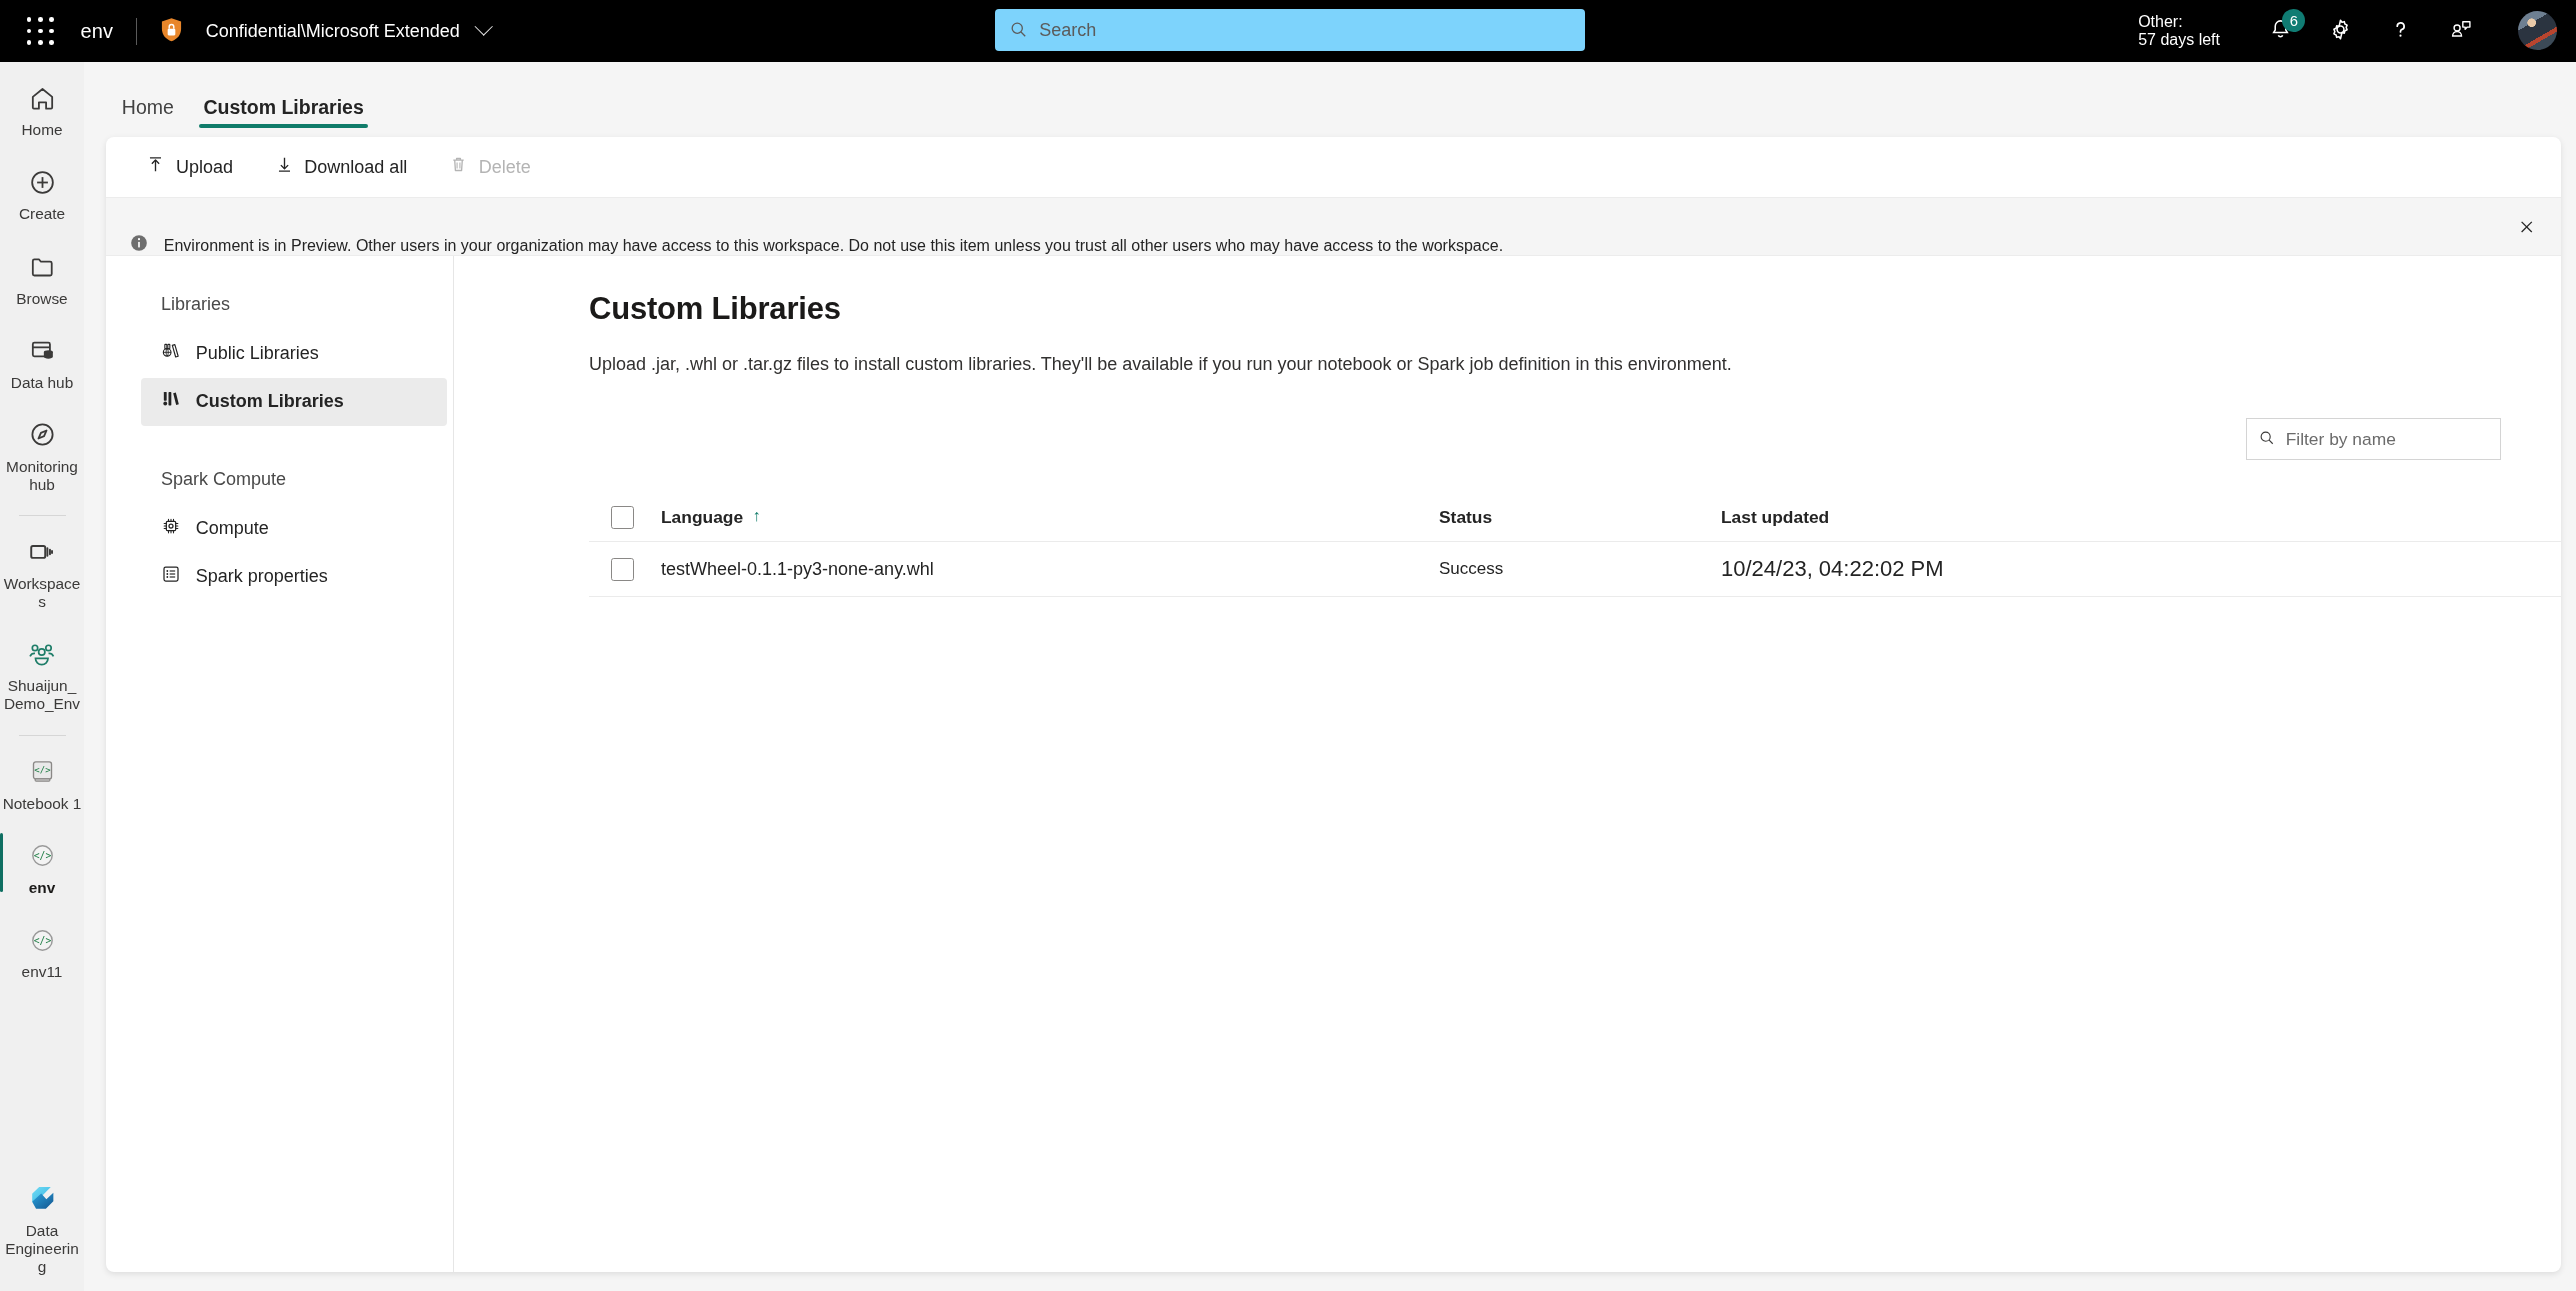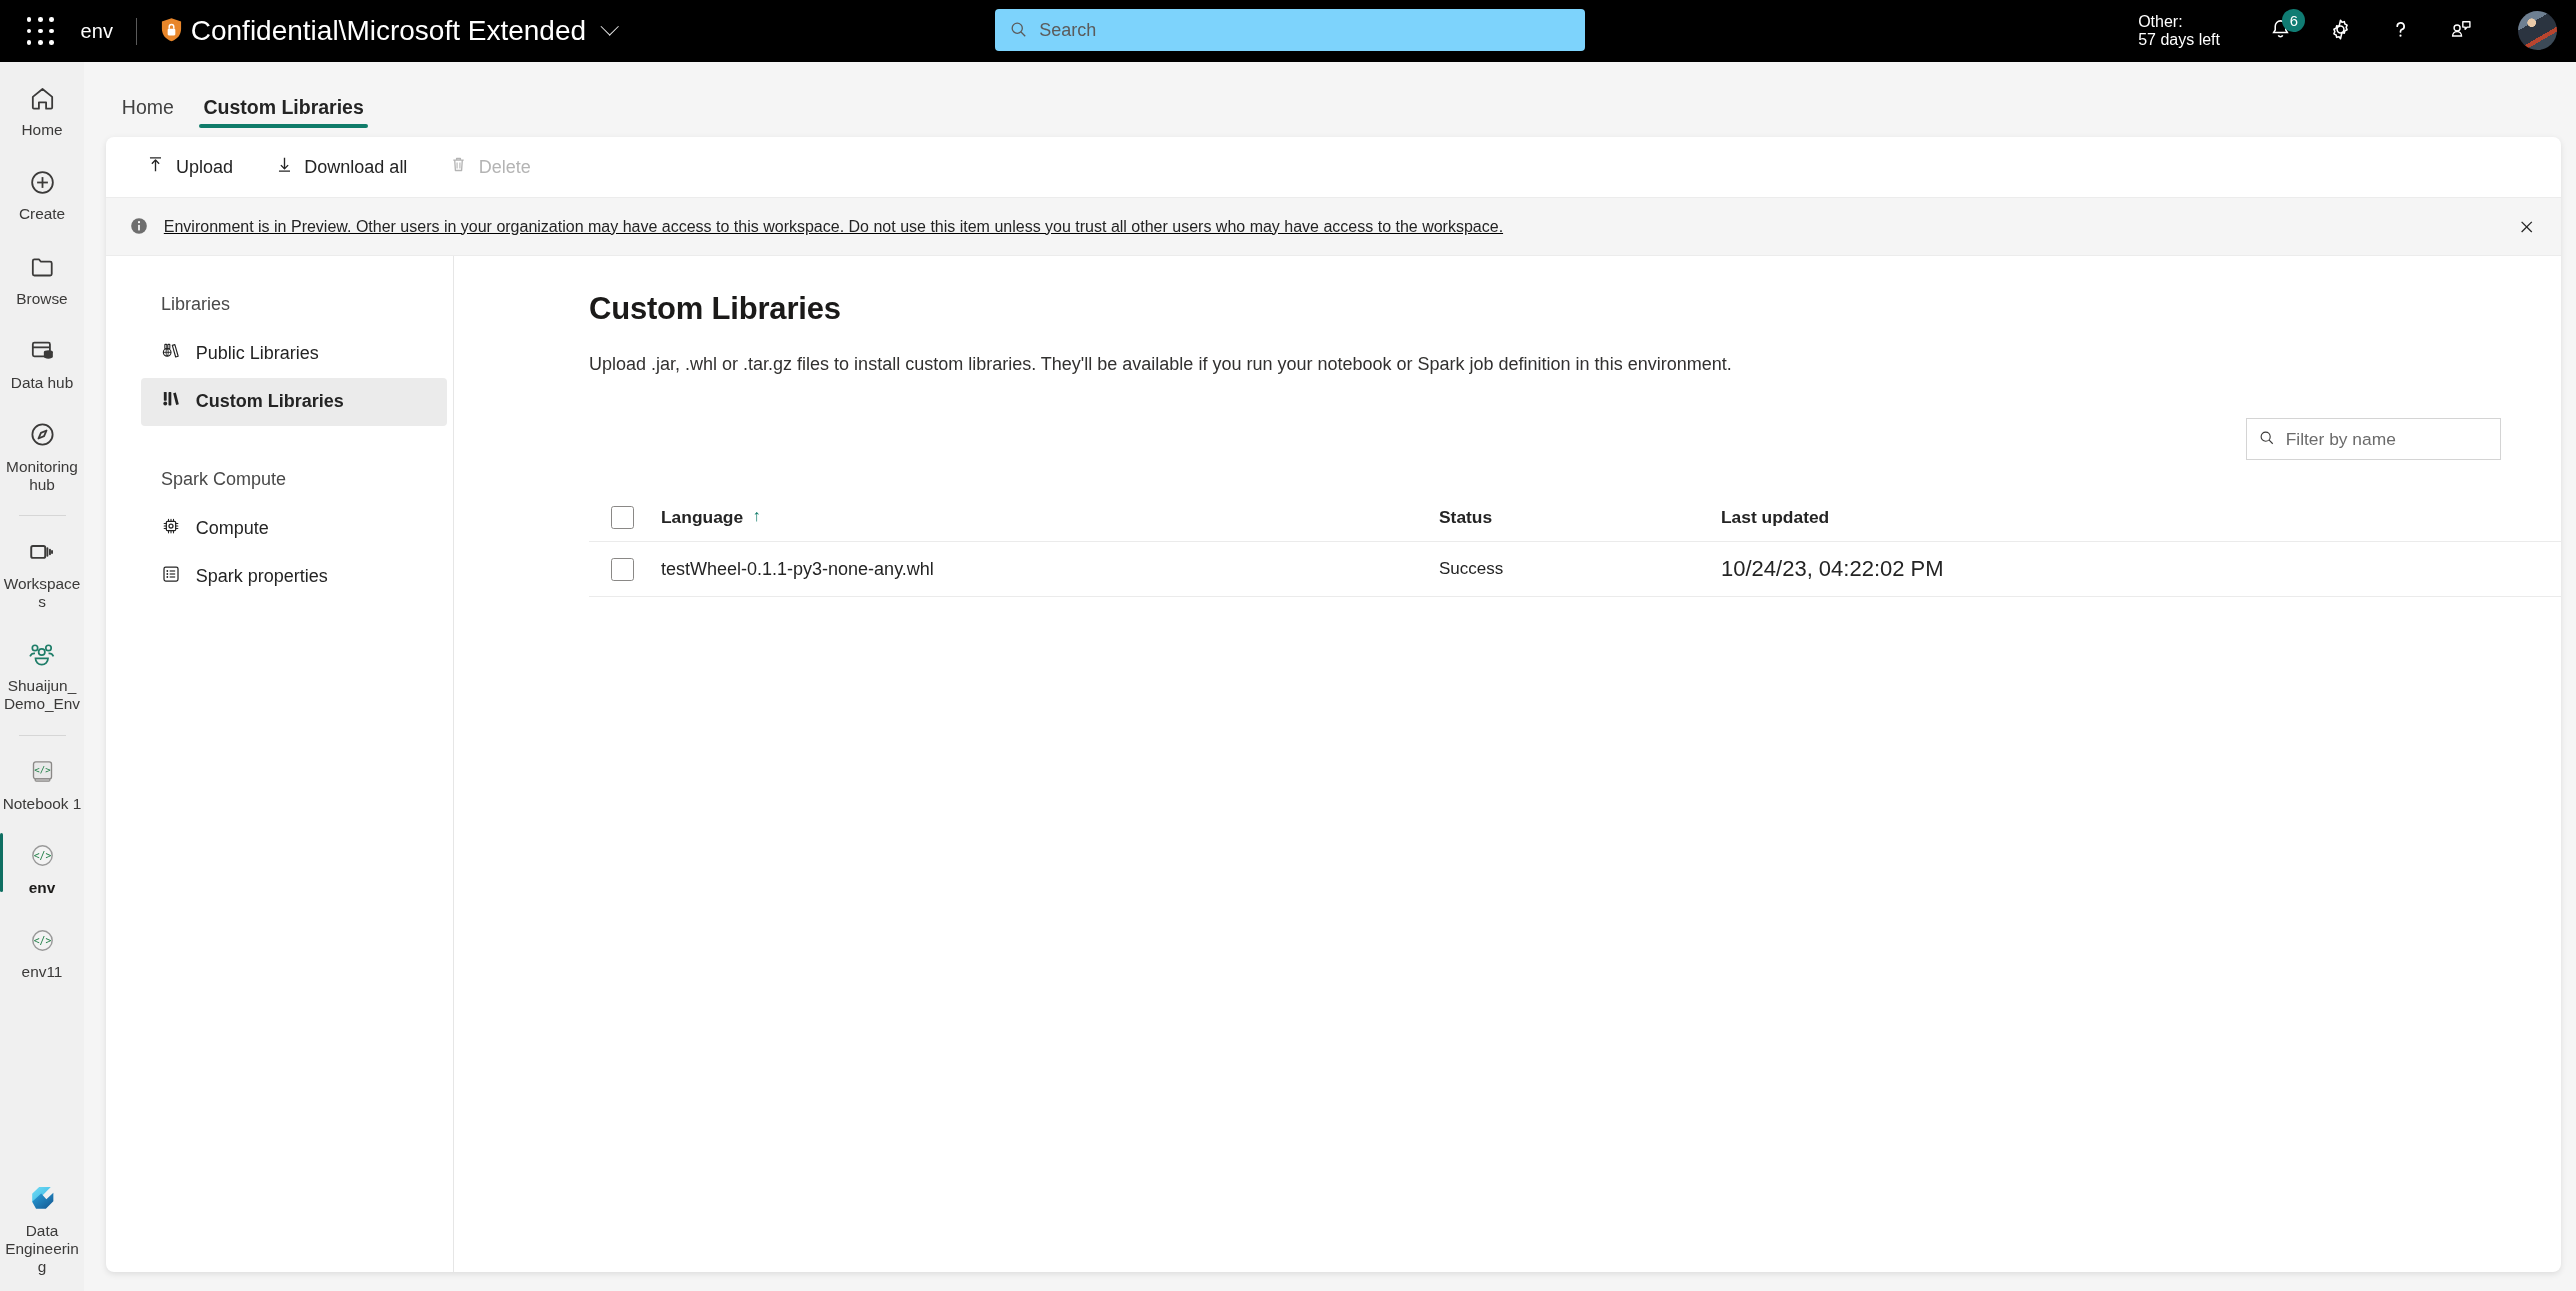--- a/index.html
+++ b/index.html
@@ -24,21 +24,21 @@
     align-content: center; justify-items: center; align-items: center;
     cursor: pointer;
   }
   .waffle i { width: 4.7px; height: 4.7px; border-radius: 50%; background: #ffffff; display: block; }
   .app-name {
     color: #ffffff; font-size: 20px; margin-left: 25.5px; letter-spacing: 0.1px;
   }
   .vdiv { width: 0.7px; height: 27px; background: #5a5a5a; margin: 0 23px; }
   .shield-wrap { display: flex; align-items: center; }
   .label-classification {
-    color: #ffffff; font-size: 28px; margin-left: 8px; white-space: nowrap;
+    color: #ffffff; font-size: 18px; margin-left: 23px; white-space: nowrap;
   }
   .chev-down {
     margin-left: 17.4px; width: 13.4px; height: 13.4px;
     border-right: 1.7px solid #e8e8e8; border-bottom: 1.7px solid #e8e8e8;
     transform: rotate(45deg) translate(-2.7px,-2.7px);
     cursor: pointer;
   }
   .searchbox {
     position: absolute; left: 995px; top: 9.4px;
     width: 590px; height: 42px; background: #7dd3fc; border-radius: 4px;
@@ -122,22 +122,22 @@
   }
   .tb-btn {
     display: flex; align-items: center; gap: 10.7px;
     padding: 8px 14.8px; border-radius: 4px; cursor: pointer;
     font-size: 18px; color: #242424;
   }
   .tb-btn.disabled { color: #b4b4b4; cursor: default; }
 
   .banner {
     position: absolute; left: 0; top: 60px; width: 2455px; height: 59px;
-    background: #f5f5f5; display: flex; align-items: center; padding: 0 23px;
-    border-top: 0.7px solid #ececec; border-bottom: 0.7px solid #ececec; text-decoration: underline;
+    background: #f5f5f5; display: flex; align-items: flex-end; padding: 0 23px;
+    border-top: 0.7px solid #ececec; border-bottom: 0.7px solid #ececec;
   }
   .banner .bi { margin-right: 14.8px; }
   .banner .btxt { font-size: 16px; color: #242424; }
   .banner .bclose {
     position: absolute; right: 20px; top: 50%; transform: translateY(-50%);
     width: 29.5px; height: 29.5px; display: flex; align-items: center; justify-content: center;
     cursor: pointer; border-radius: 2.7px;
   }
 
   .leftnav {

